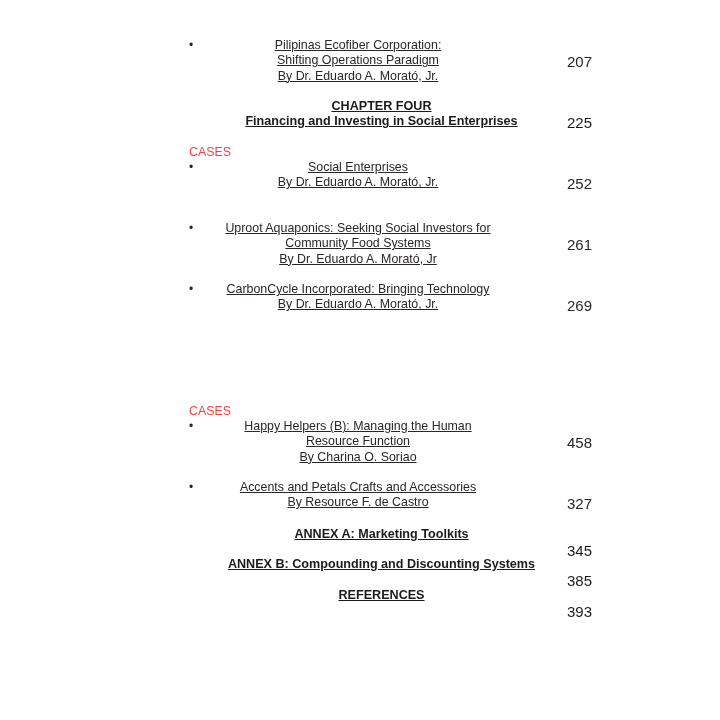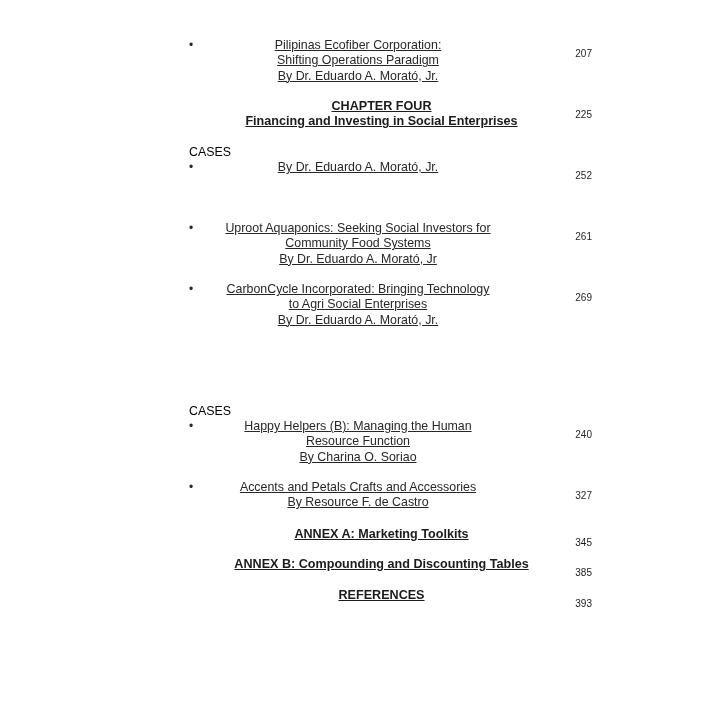--- a/index.html
+++ b/index.html
@@ -3,24 +3,24 @@
 <meta charset="utf-8">
 <style>
   html, body { margin: 0; padding: 0; background: #ffffff; }
   body { width: 720px; height: 720px; position: relative; overflow: hidden;
          font-family: "Liberation Sans", "DejaVu Sans", sans-serif; color: #231f20; }
   .page { position: absolute; left: 0; top: 0; width: 720px; height: 720px; }
   .row { position: absolute; left: 171px; width: 421px; text-align: center; }
   .entry-text { font-size: 12.4px; line-height: 15.3px; color: #2a2627; }
   .bullet { position: absolute; left: 18px; font-size: 12px; line-height: 15.3px; }
   .case-body { position: absolute; left: 37px; width: 300px; }
-  .page-num { position: absolute; right: 0; top: 8px; font-size: 10px; line-height: 15.3px; color: #2a2627; }
+  .page-num { position: absolute; right: 0; top: 16px; font-size: 15px; line-height: 15.3px; color: #2a2627; }
   .chapter { font-weight: bold; font-size: 12.6px; line-height: 15.3px; color: #1c1a1b; }
   .chapter .page-num { font-weight: normal; color: #1c1a1b; }
-  .cases-label { position: absolute; left: 18px; font-size: 12.4px; line-height: 15.3px; color: #000000; }
+  .cases-label { position: absolute; left: 18px; font-size: 12.4px; line-height: 15.3px; color: #ef4444; }
   .line { display: block; white-space: nowrap; text-decoration: underline; }
 </style>
 </head>
 <body>
 
 <div class="page">
 
   <div class="row entry-text" style="top:38px;">
     <span class="bullet">•</span>
     <div class="case-body">
@@ -37,76 +37,76 @@
     <span class="page-num">225</span>
   </div>
 
   <div class="row entry-text" style="top:145px; height:16px;">
     <span class="cases-label">CASES</span>
   </div>
 
   <div class="row entry-text" style="top:160px;">
     <span class="bullet">•</span>
     <div class="case-body">
+      <span class="line">Social Enterprises</span>
       <span class="line">By Dr. Eduardo A. Morató, Jr.</span>
     </div>
     <span class="page-num">252</span>
   </div>
 
   <div class="row entry-text" style="top:221px;">
     <span class="bullet">•</span>
     <div class="case-body">
       <span class="line">Uproot Aquaponics: Seeking Social Investors for</span>
       <span class="line">Community Food Systems</span>
       <span class="line">By Dr. Eduardo A. Morató, Jr</span>
     </div>
     <span class="page-num">261</span>
   </div>
 
   <div class="row entry-text" style="top:282px;">
     <span class="bullet">•</span>
     <div class="case-body">
       <span class="line">CarbonCycle Incorporated: Bringing Technology</span>
-      <span class="line">to Agri Social Enterprises</span>
       <span class="line">By Dr. Eduardo A. Morató, Jr.</span>
     </div>
     <span class="page-num">269</span>
   </div>
 
 
   <div class="row entry-text" style="top:404px; height:16px;">
     <span class="cases-label">CASES</span>
   </div>
 
   <div class="row entry-text" style="top:419px;">
     <span class="bullet">•</span>
     <div class="case-body">
       <span class="line">Happy Helpers (B): Managing the Human</span>
       <span class="line">Resource Function</span>
       <span class="line">By Charina O. Soriao</span>
     </div>
-    <span class="page-num">240</span>
+    <span class="page-num">458</span>
   </div>
 
   <div class="row entry-text" style="top:480px;">
     <span class="bullet">•</span>
     <div class="case-body">
       <span class="line">Accents and Petals Crafts and Accessories</span>
       <span class="line">By Resource F. de Castro</span>
     </div>
     <span class="page-num">327</span>
   </div>
 
   <div class="row chapter" style="top:527px;">
     <span class="line">ANNEX A: Marketing Toolkits</span>
     <span class="page-num">345</span>
   </div>
 
   <div class="row chapter" style="top:557px;">
-    <span class="line">ANNEX B: Compounding and Discounting Tables</span>
+    <span class="line">ANNEX B: Compounding and Discounting Systems</span>
     <span class="page-num">385</span>
   </div>
 
   <div class="row chapter" style="top:588px;">
     <span class="line">REFERENCES</span>
     <span class="page-num">393</span>
   </div>
 
 </div>
 

